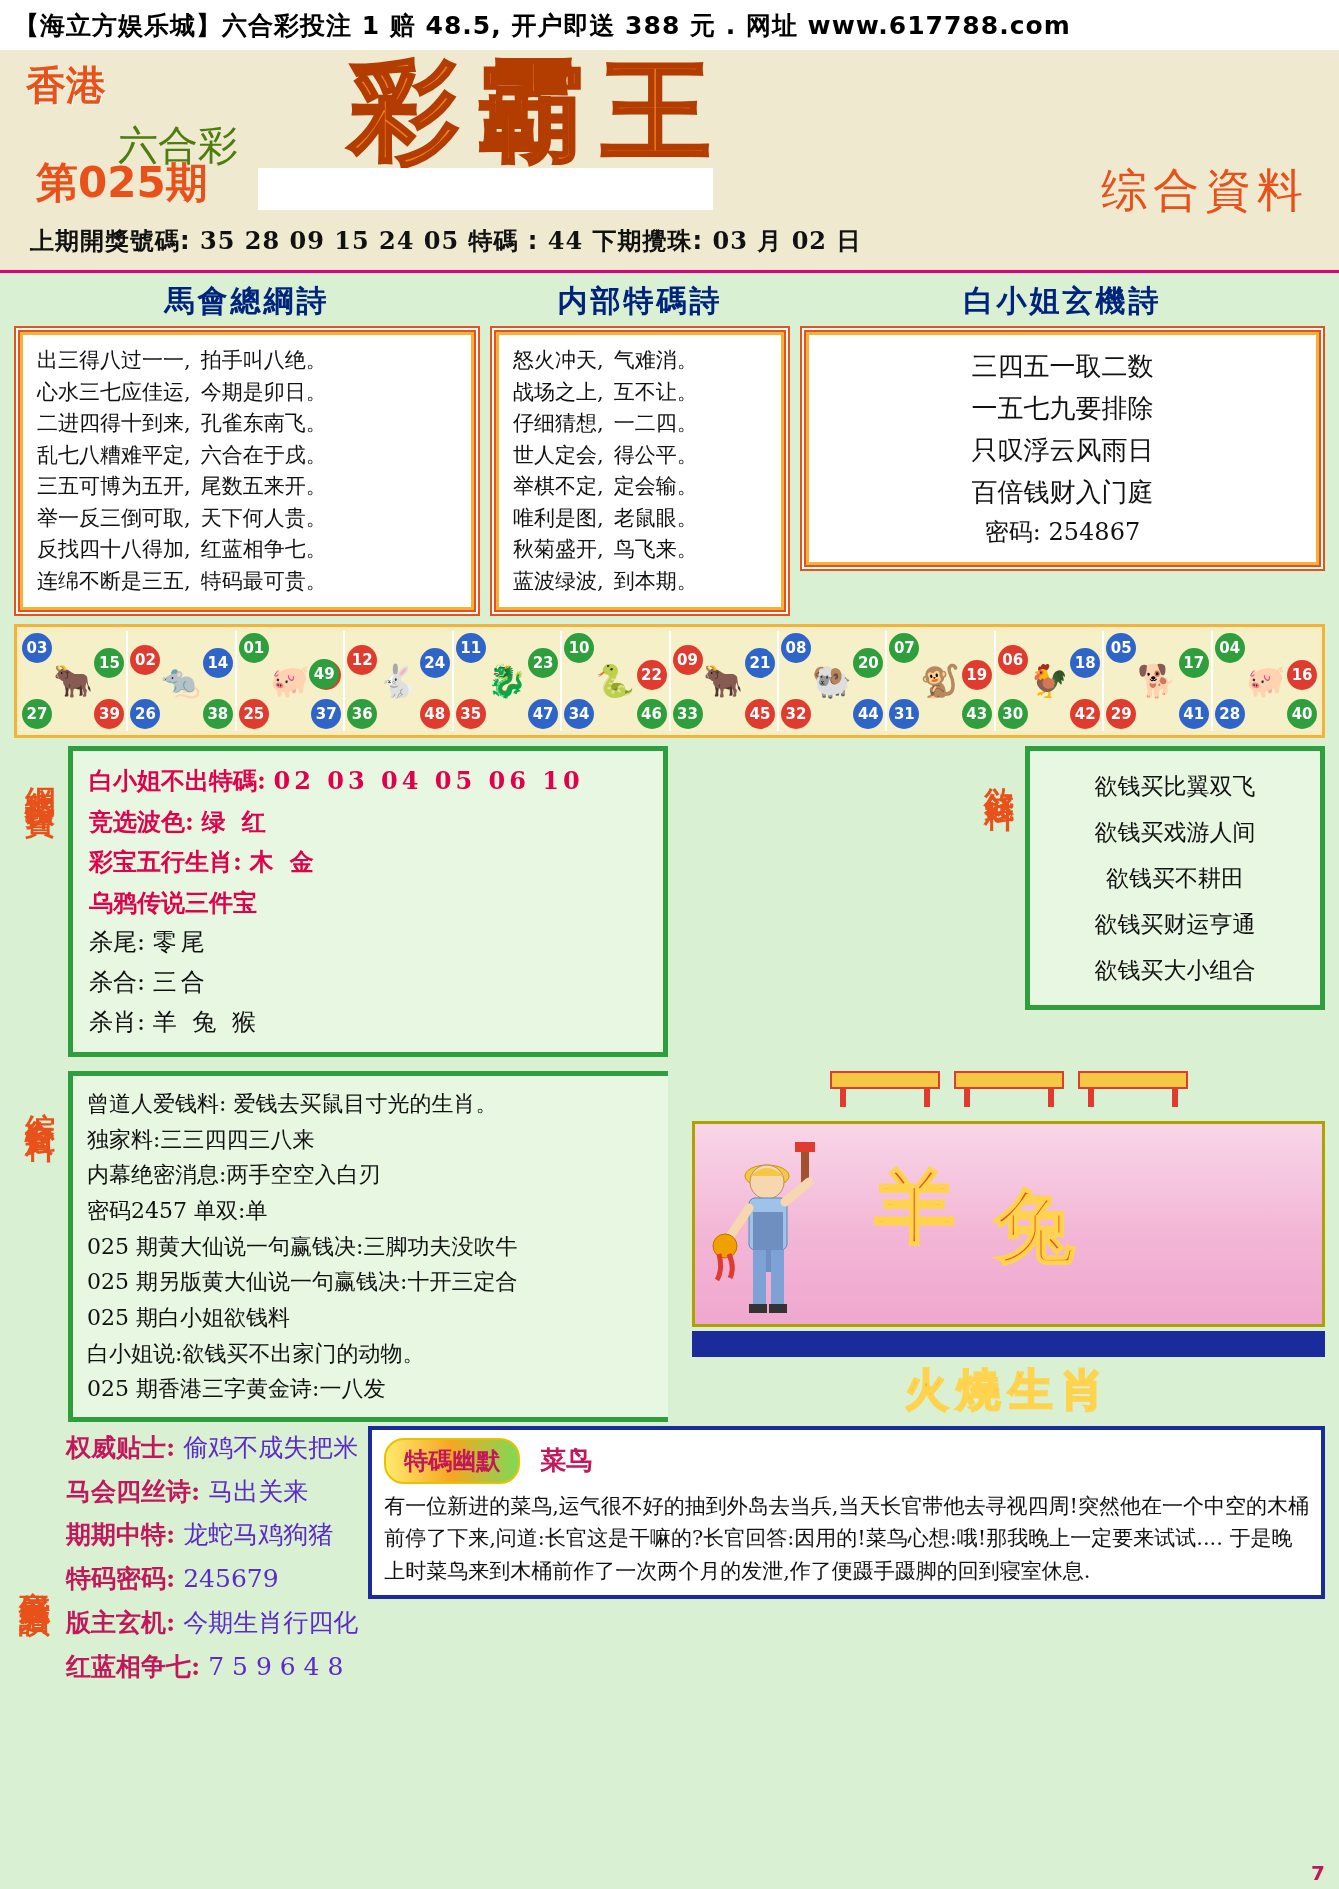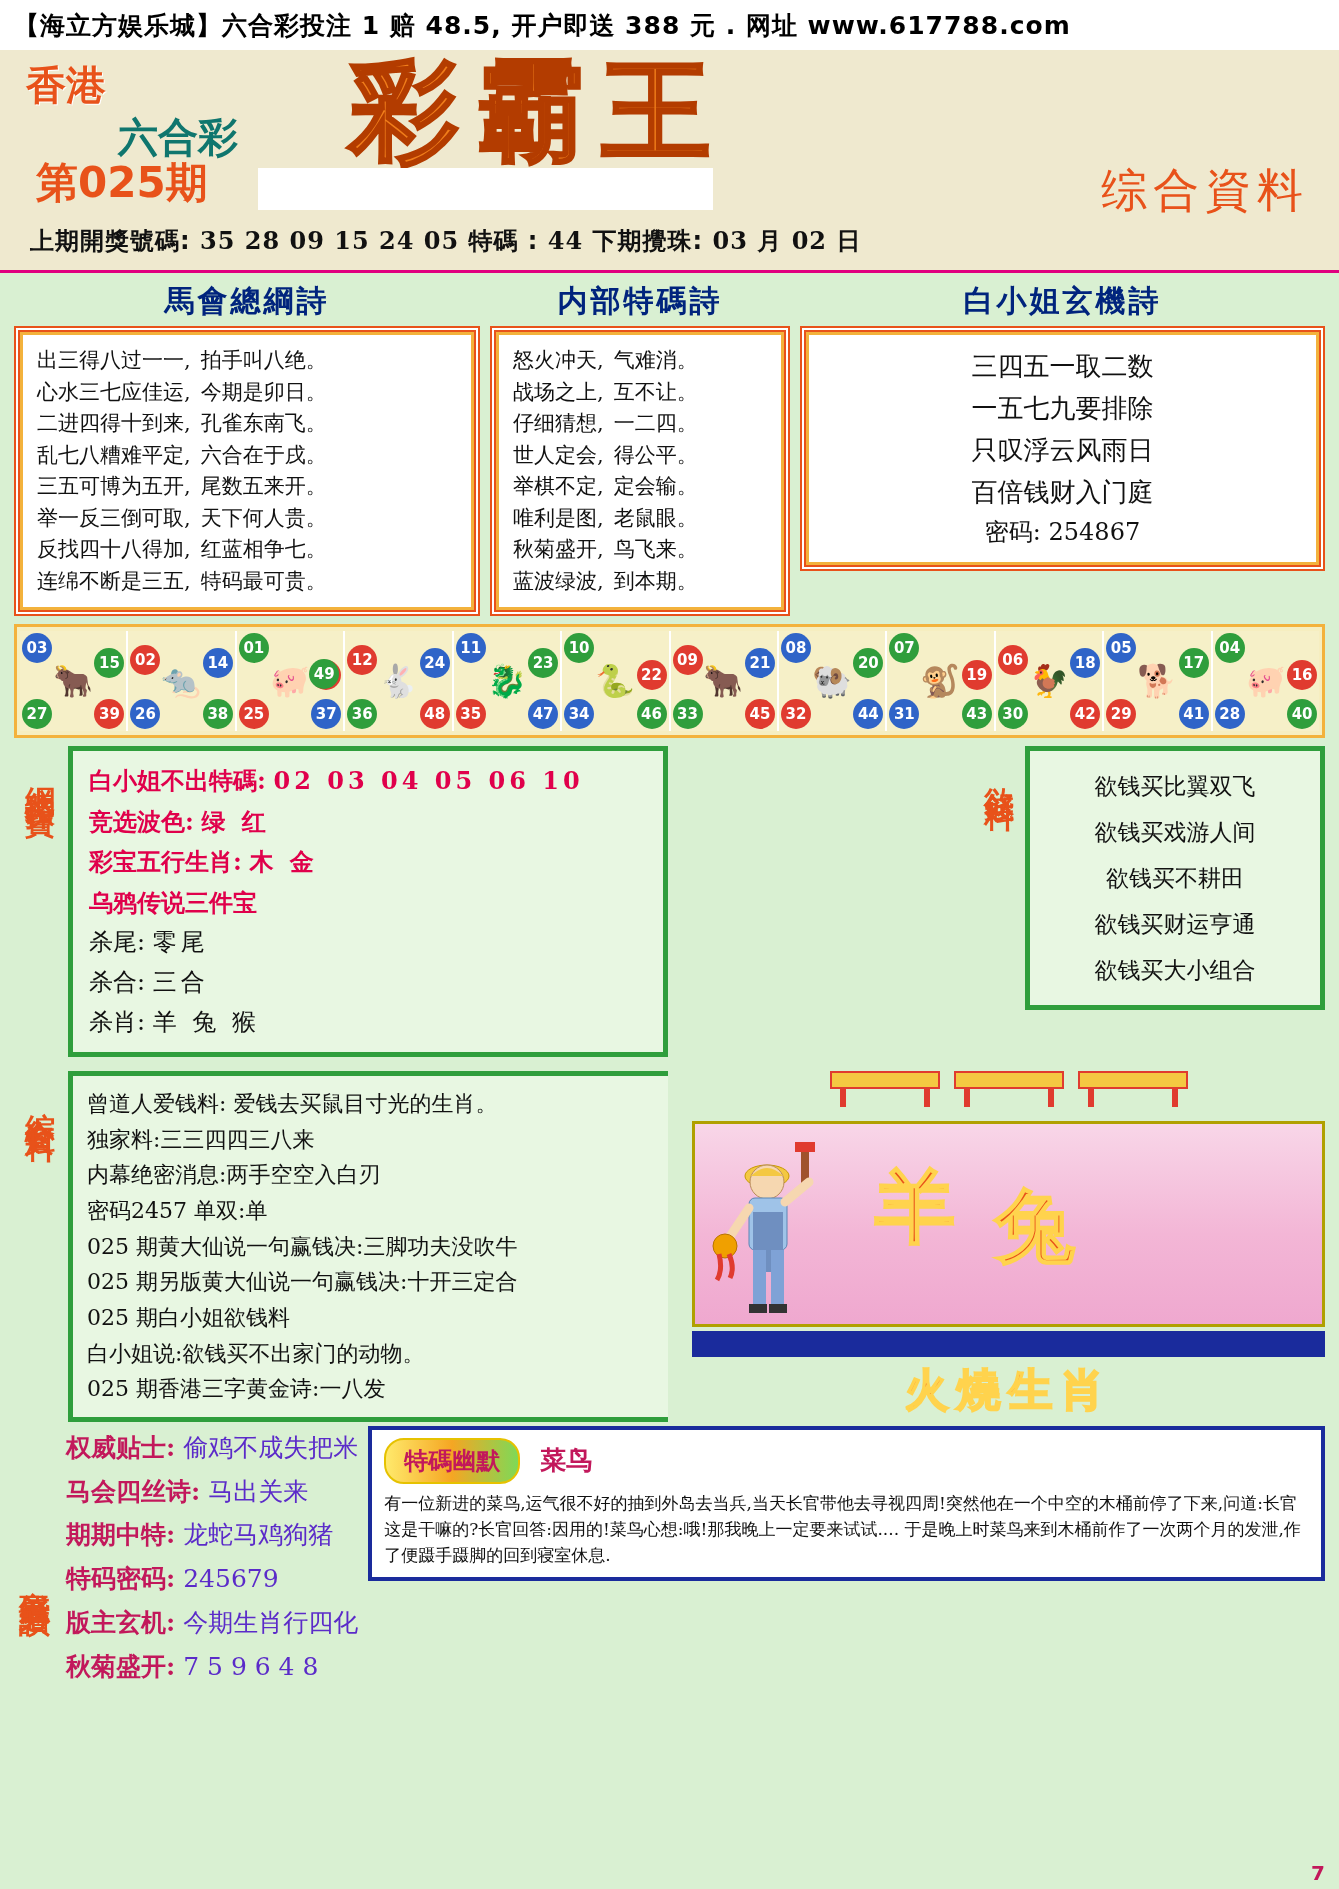--- a/index.html
+++ b/index.html
@@ -4,21 +4,21 @@
 <style>
   html,body{margin:0;padding:0;}
   body{width:1339px;height:1889px;background:#d9f0d2;font-family:"DejaVu Sans","Liberation Sans",sans-serif;position:relative;overflow:hidden;}
 
   
   .topbar{height:50px;background:#fff;display:flex;align-items:center;padding:0 14px;box-sizing:border-box;}
   .topbar .t1{font-size:25px;font-weight:bold;color:#000;letter-spacing:1px;}
   .header{height:220px;background:#efe9cf;position:relative;border-bottom:3px solid #e0007f;}
   .hk{position:absolute;left:26px;top:8px;font-size:40px;font-weight:bold;color:#e8521a;
       text-shadow:1px 1px 0 #fff;font-family:"DejaVu Sans",sans-serif;}
-  .hk2{position:absolute;left:118px;top:60px;font-size:40px;font-weight:bold;color:#0f766e;}
+  .hk2{position:absolute;left:118px;top:68px;font-size:40px;font-weight:normal;color:#4d7c0f;}
   .issue{position:absolute;left:36px;top:105px;font-size:42px;font-weight:bold;color:#e8521a;}
   .bigtitle{position:absolute;left:350px;top:2px;font-size:108px;font-weight:bold;color:#f07d1a;
       -webkit-text-stroke:3px #b33c00;letter-spacing:18px;line-height:1.1;}
   .whitebox{position:absolute;left:258px;top:118px;width:455px;height:42px;background:#fff;}
   .zhonghe{position:absolute;right:30px;top:110px;font-size:46px;font-weight:normal;color:#e8521a;letter-spacing:6px;}
   .lastline{position:absolute;left:30px;top:175px;font-size:24px;color:#111;font-weight:bold;letter-spacing:1px;}
   .lastline .num{font-family:"DejaVu Serif","Liberation Serif",serif;}
 
   
   .poemrow{display:flex;gap:10px;padding:6px 14px 0 14px;box-sizing:border-box;}
@@ -75,21 +75,21 @@
   .poster .ch{position:absolute;font-size:80px;font-weight:bold;color:#e8521a;-webkit-text-stroke:2px #ffd34d;}
   .blueband{height:26px;background:#1a2b9c;margin-top:4px;}
   .hsz{text-align:center;font-size:44px;font-weight:bold;color:#e8521a;-webkit-text-stroke:2px #ffd34d;letter-spacing:8px;margin-top:4px;}
 
   
   .jokebox{border:4px solid #1a2b9c;background:#fff;box-sizing:border-box;padding:8px 12px;}
   .jokehead{display:flex;align-items:center;gap:20px;}
   .pill{background:linear-gradient(90deg,#ffe96b,#f5a623,#7ed957);border-radius:20px;padding:5px 18px;
         font-size:24px;font-weight:bold;color:#c2185b;border:2px solid #e6c200;}
   .joketitle{font-size:26px;color:#c2185b;font-weight:bold;}
-  .joketext{font-size:17px;line-height:1.55;color:#111;margin-top:6px;font-family:"DejaVu Serif",serif;}
+  .joketext{font-size:21px;line-height:1.55;color:#111;margin-top:6px;font-family:"DejaVu Serif",serif;}
   .pageno{position:absolute;right:14px;bottom:4px;font-size:20px;color:#c2185b;font-weight:bold;}
 
   
   .painter{position:absolute;}
 </style>
 </head>
 <body>
 
 <div class="topbar">
   <div class="t1">【海立方娱乐城】六合彩投注 1 赔 48.5, 开户即送 388 元 . 网址 www.617788.com</div>
@@ -380,21 +380,21 @@
 </div>
 
 <div class="blrow">
   <div class="winword">贏錢必讀</div>
   <div class="tips" id="tipsList" style="width:420px">
       <div class="line"><b>权威贴士:</b> <span class="v">偷鸡不成失把米</span></div>
       <div class="line"><b>马会四丝诗:</b> <span class="v">马出关来</span></div>
       <div class="line"><b>期期中特:</b> <span class="v">龙蛇马鸡狗猪</span></div>
       <div class="line"><b>特码密码:</b> <span class="v">245679</span></div>
       <div class="line"><b>版主玄机:</b> <span class="v">今期生肖行四化</span></div>
-      <div class="line"><b>秋菊盛开:</b> <span class="v">7 5 9 6 4 8</span></div>
+      <div class="line"><b>红蓝相争七:</b> <span class="v">7 5 9 6 4 8</span></div>
     </div>
 
   <div style="flex:1 1 auto;padding-left:10px">
     <div class="jokebox">
       <div class="jokehead">
         <div class="pill">特碼幽默</div>
         <div class="joketitle">菜鸟</div>
       </div>
       <div class="joketext">有一位新进的菜鸟,运气很不好的抽到外岛去当兵,当天长官带他去寻视四周!突然他在一个中空的木桶前停了下来,问道:长官这是干嘛的?长官回答:因用的!菜鸟心想:哦!那我晚上一定要来试试.... 于是晚上时菜鸟来到木桶前作了一次两个月的发泄,作了便蹑手蹑脚的回到寝室休息.</div>
     </div>

